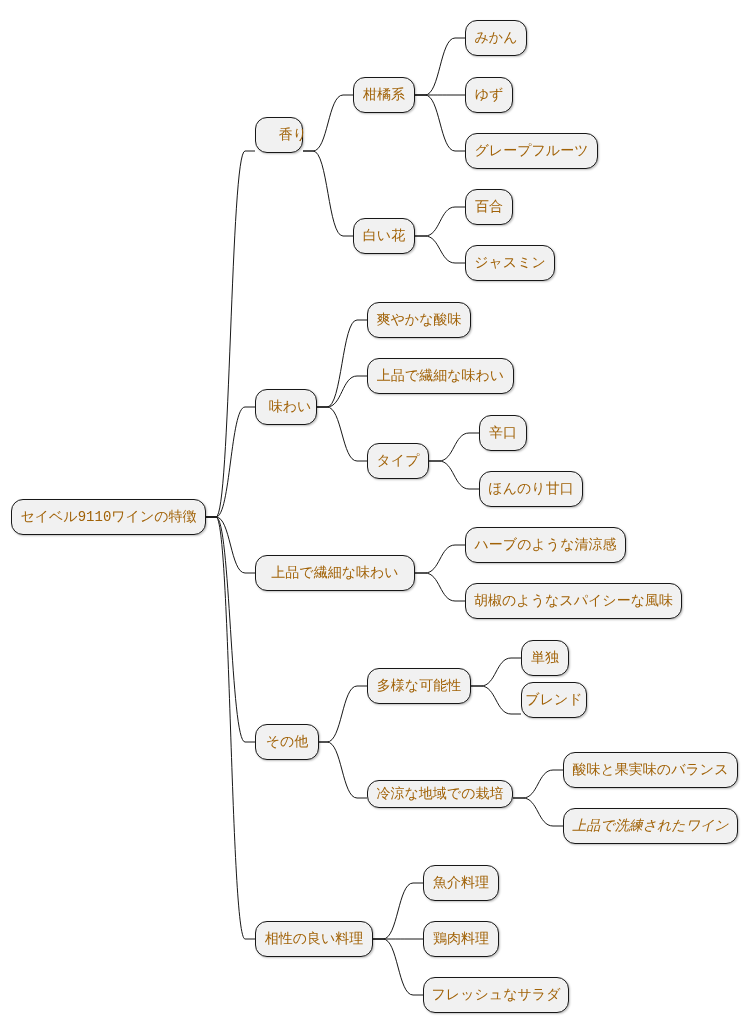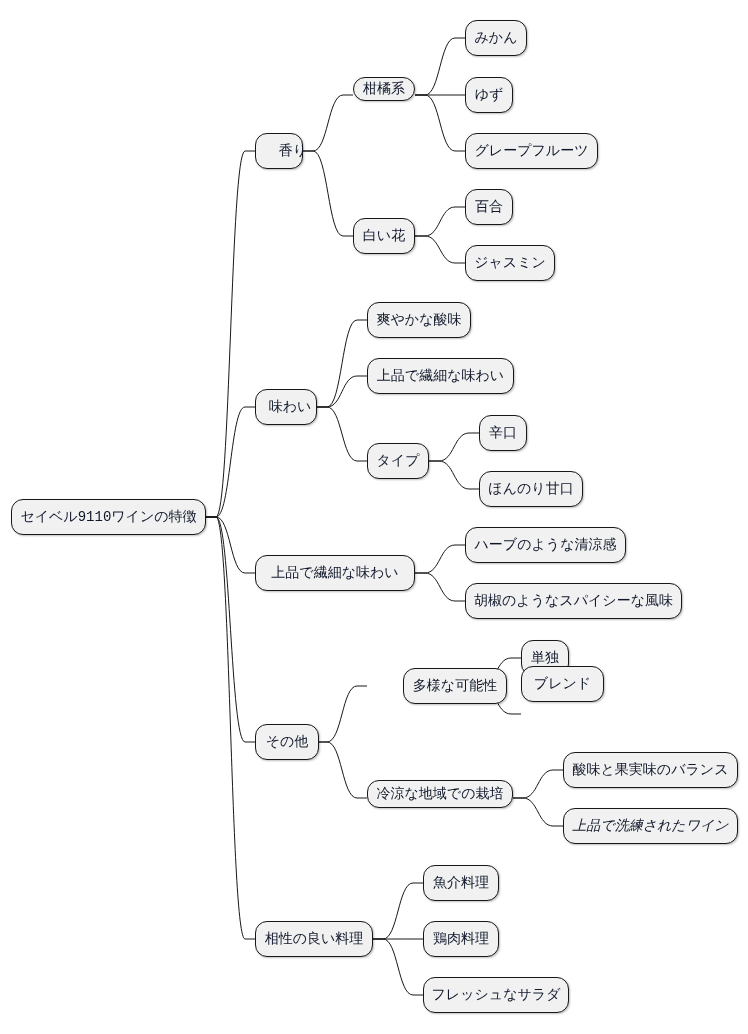--- a/index.html
+++ b/index.html
@@ -29,21 +29,21 @@
       height: 1034px;
     }
     .node {
       position: absolute;
       box-sizing: border-box;
       height: 36px;
       background: #f1f1f1;
       border: 1.5px solid #181818;
       border-radius: 12px;
       font-size: 14px;
-      color: #0f172a;
+      color: #a16207;
       display: flex;
       align-items: center;
       justify-content: center;
       white-space: nowrap;
       box-shadow: 1px 1px 2px rgba(0,0,0,0.25);
       cursor: pointer;
     }
     .node span {
       pointer-events: none;
     }
@@ -80,24 +80,24 @@
       <path d="M 206 517 L 216 517 C 230.5 517, 230.5 939, 245 939 L 255 939" fill="none" stroke="#181818" stroke-width="1"></path>
       <path d="M 373 939 L 383 939 C 398 939, 398 883, 413 883 L 423 883" fill="none" stroke="#181818" stroke-width="1"></path>
       <path d="M 373 939 L 383 939 C 398 939, 398 939, 413 939 L 423 939" fill="none" stroke="#181818" stroke-width="1"></path>
       <path d="M 373 939 L 383 939 C 398 939, 398 995, 413 995 L 423 995" fill="none" stroke="#181818" stroke-width="1"></path>
     </svg>
 
   <div class="node" style="left: 11px; top: 499px; width: 195px; height: 36px; font-family: Liberation Mono, monospace;">
     <span>セイベル9110ワインの特徴</span>
   </div>
 
-  <div class="node" style="left: 255px; top: 133px; width: 48px; height: 36px; padding-left: 28px;">
+  <div class="node" style="left: 255px; top: 117px; width: 48px; height: 36px; padding-left: 28px;">
       <span>香り</span>
     </div>
-  <div class="node" style="left: 353px; top: 77px; width: 62px; height: 24px;">
+  <div class="node" style="left: 353px; top: 77px; width: 62px; height: 36px;">
       <span>柑橘系</span>
     </div>
   <div class="node" style="left: 465px; top: 20px; width: 62px; height: 36px;">
       <span>みかん</span>
     </div>
   <div class="node" style="left: 465px; top: 77px; width: 48px; height: 36px;">
       <span>ゆず</span>
     </div>
   <div class="node" style="left: 465px; top: 133px; width: 133px; height: 36px;">
       <span>グレープフルーツ</span>
@@ -137,27 +137,27 @@
   <div class="node" style="left: 465px; top: 527px; width: 161px; height: 36px;">
       <span>ハーブのような清涼感</span>
     </div>
   <div class="node" style="left: 465px; top: 583px; width: 217px; height: 36px;">
       <span>胡椒のようなスパイシーな風味</span>
     </div>
 
   <div class="node" style="left: 255px; top: 724px; width: 64px; height: 36px;">
       <span>その他</span>
     </div>
-  <div class="node" style="left: 367px; top: 668px; width: 104px; height: 36px; margin-left: 36px;">
+  <div class="node" style="left: 367px; top: 668px; width: 104px; height: 36px;">
       <span>多様な可能性</span>
     </div>
   <div class="node" style="left: 521px; top: 640px; width: 48px; height: 36px;">
       <span>単独</span>
     </div>
-  <div class="node" style="left: 521px; top: 666px; width: 83px; height: 36px;">
+  <div class="node" style="left: 521px; top: 682px; width: 66px; height: 36px;">
       <span>ブレンド</span>
     </div>
   <div class="node" style="left: 367px; top: 780px; width: 146px; height: 28px;">
       <span>冷涼な地域での栽培</span>
     </div>
   <div class="node" style="left: 563px; top: 752px; width: 175px; height: 36px;">
       <span>酸味と果実味のバランス</span>
     </div>
   <div class="node" style="left: 563px; top: 808px; width: 175px; height: 36px; font-style: italic;">
       <span>上品で洗練されたワイン</span>

